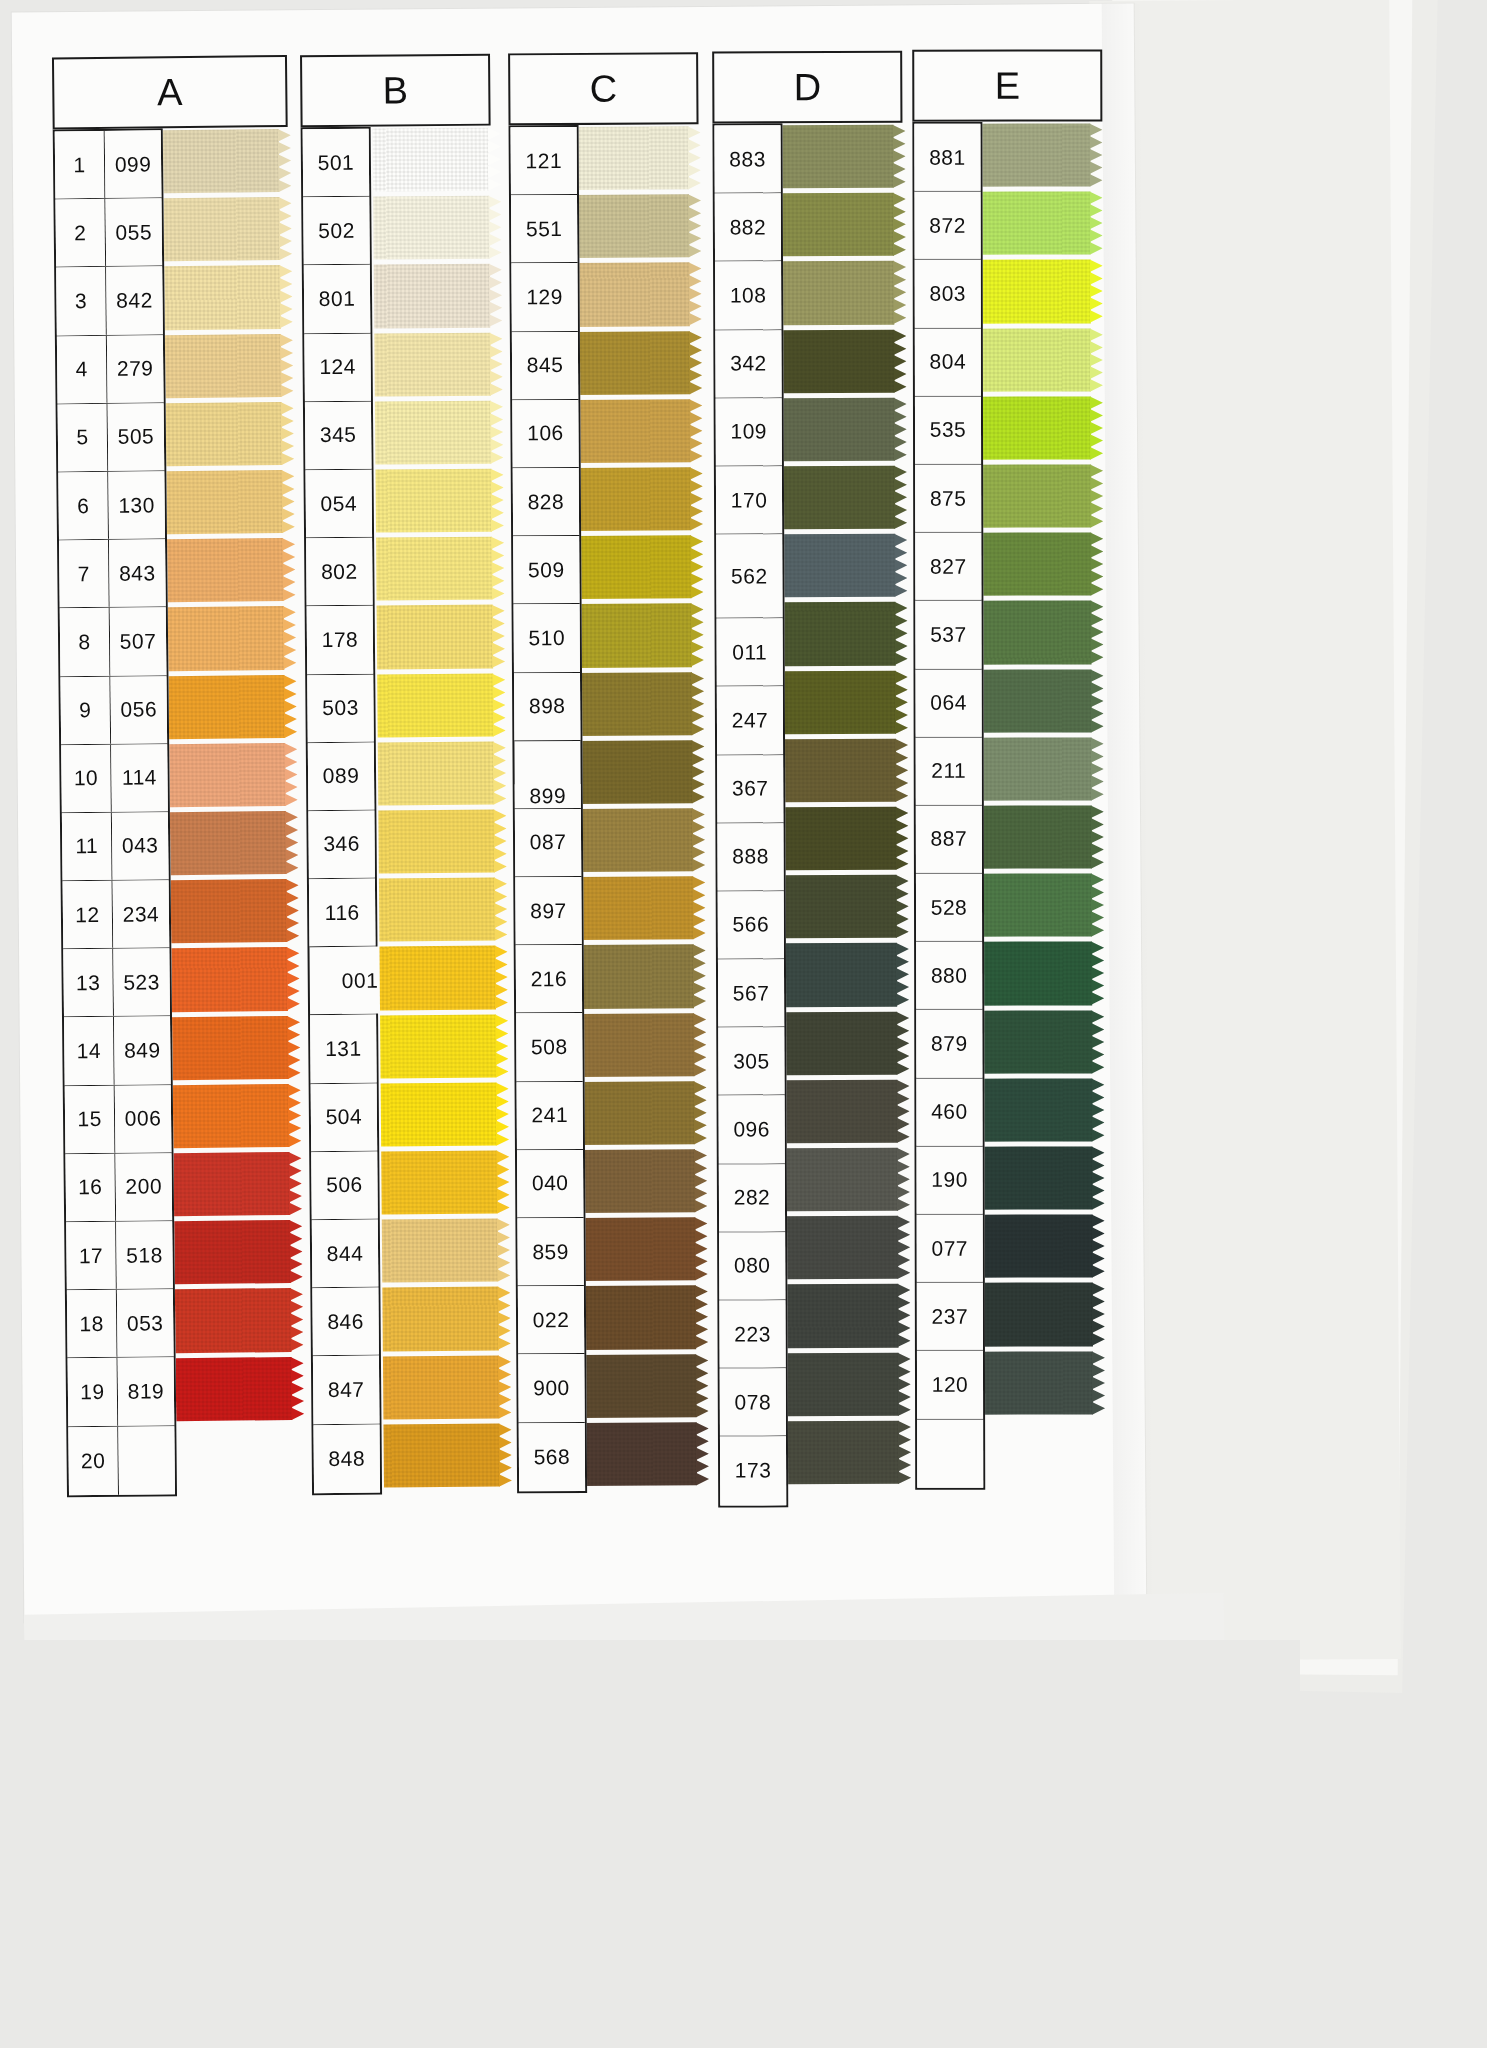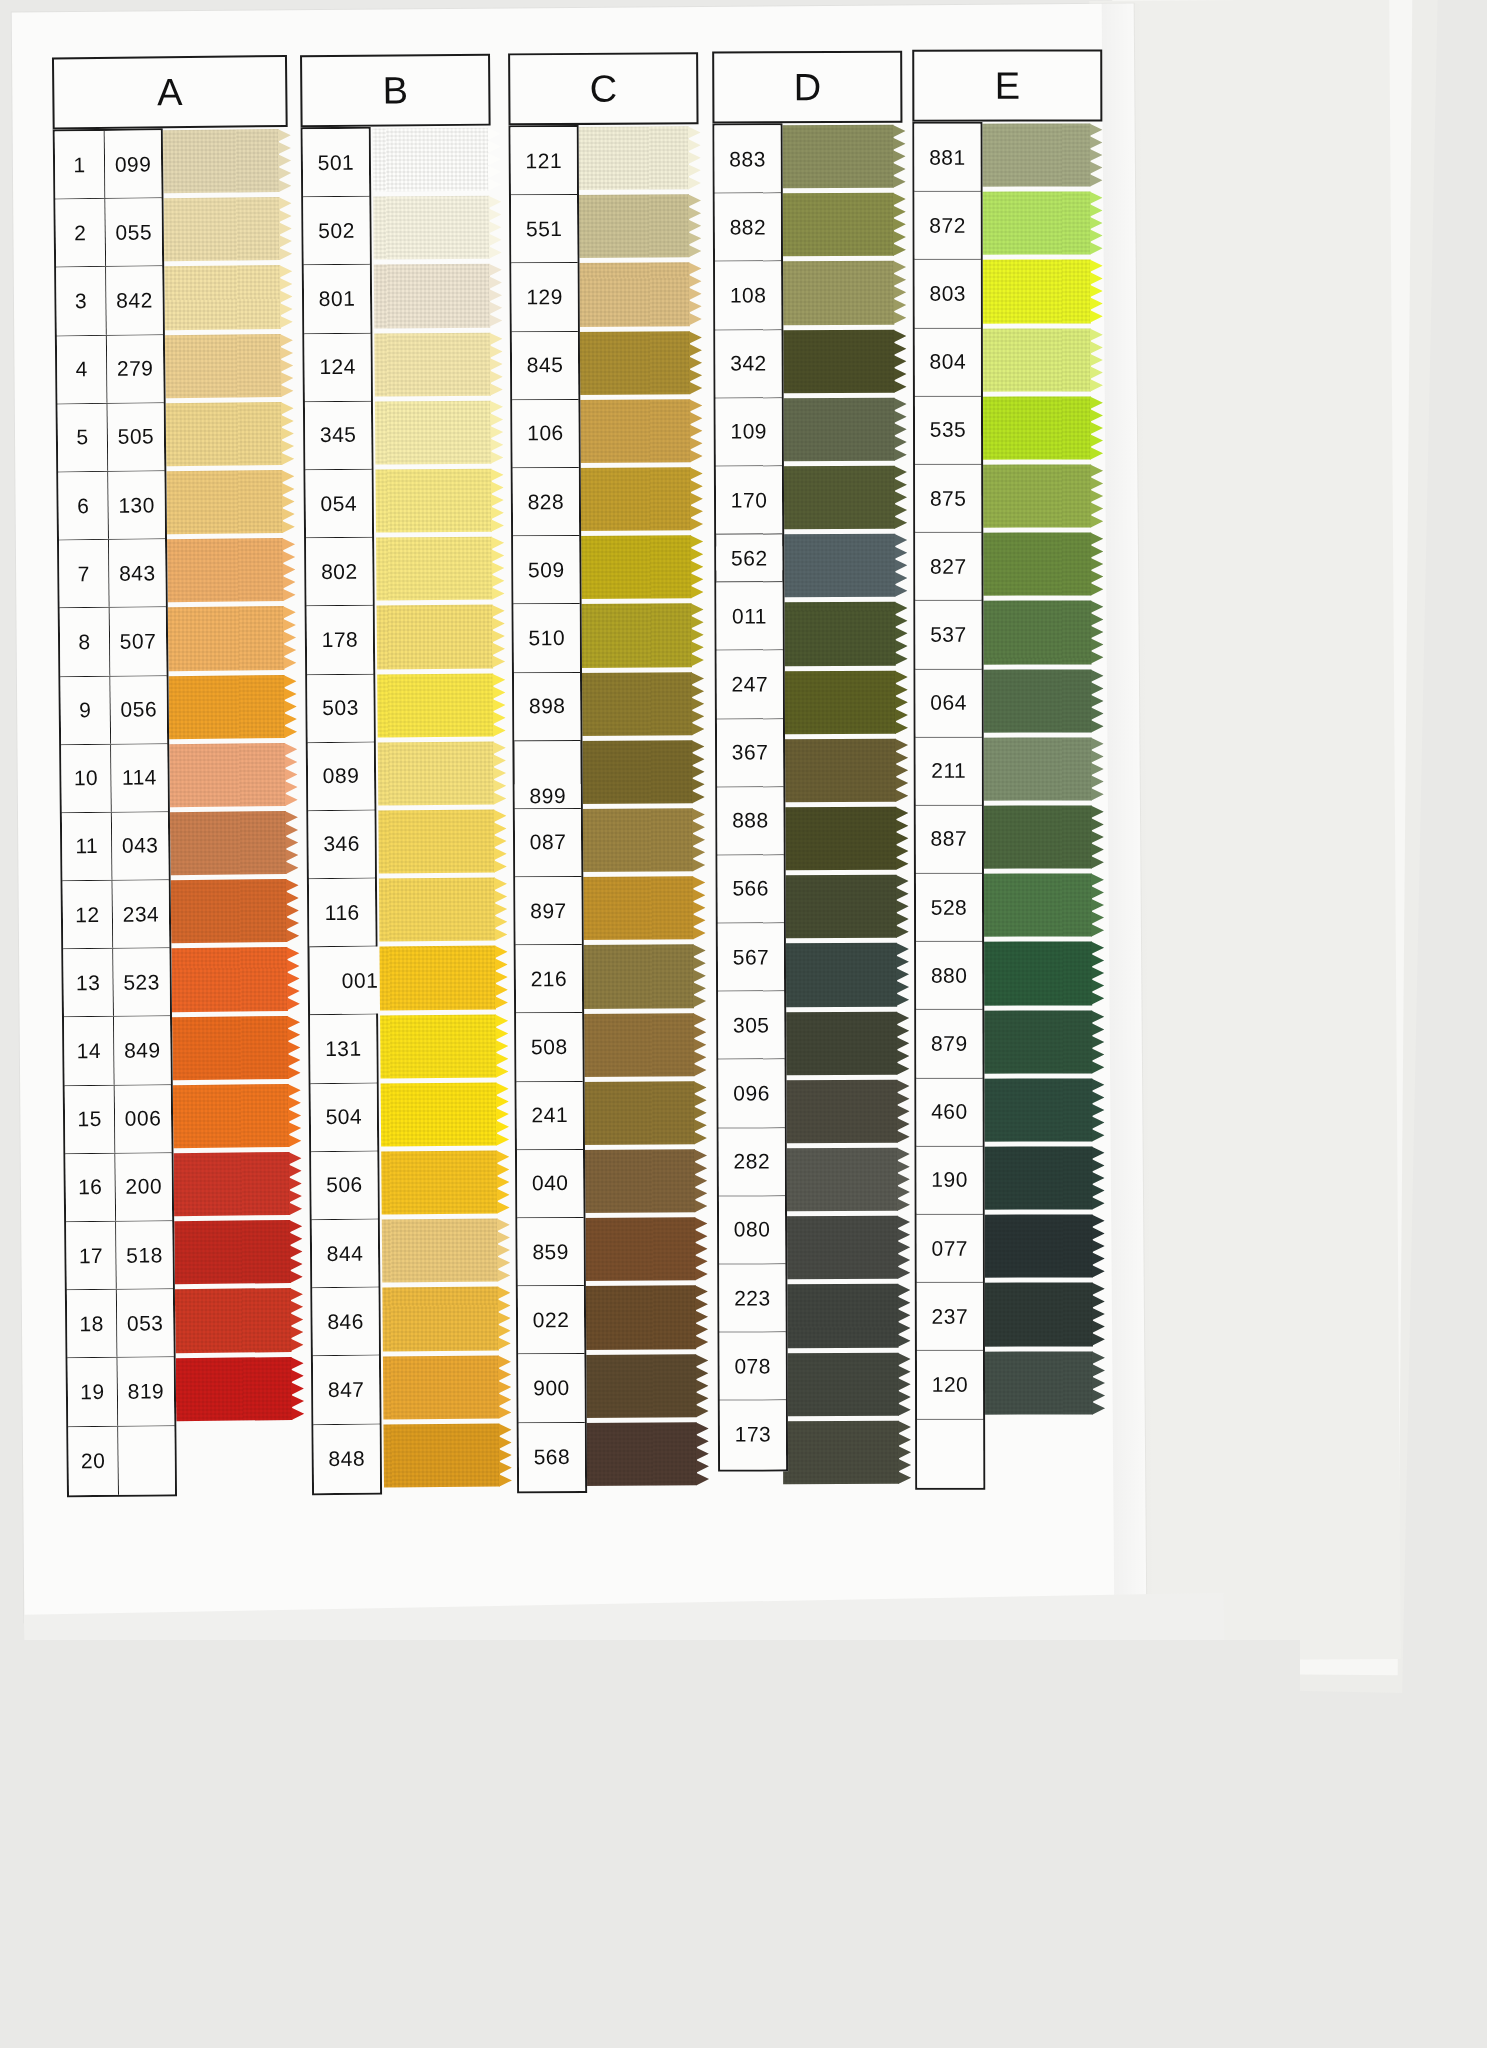--- a/index.html
+++ b/index.html
@@ -982,21 +982,21 @@
           </div>
           <div class="row" style="height: 68.2px;">
             <div class="cell-code" style="flex: 1 1 0%;">342</div>
           </div>
           <div class="row" style="height: 68.2px;">
             <div class="cell-code" style="flex: 1 1 0%;">109</div>
           </div>
           <div class="row" style="height: 68.2px;">
             <div class="cell-code" style="flex: 1 1 0%;">170</div>
           </div>
-          <div class="row" style="height: 48px; align-items: center;">
+          <div class="row" style="height: 84px;">
             <div class="cell-code" style="flex: 1 1 0%;">562</div>
           </div>
           <div class="row" style="height: 68.2px;">
             <div class="cell-code" style="flex: 1 1 0%;">011</div>
           </div>
           <div class="row" style="height: 68.2px;">
             <div class="cell-code" style="flex: 1 1 0%;">247</div>
           </div>
           <div class="row" style="height: 68.2px;">
             <div class="cell-code" style="flex: 1 1 0%;">367</div>

